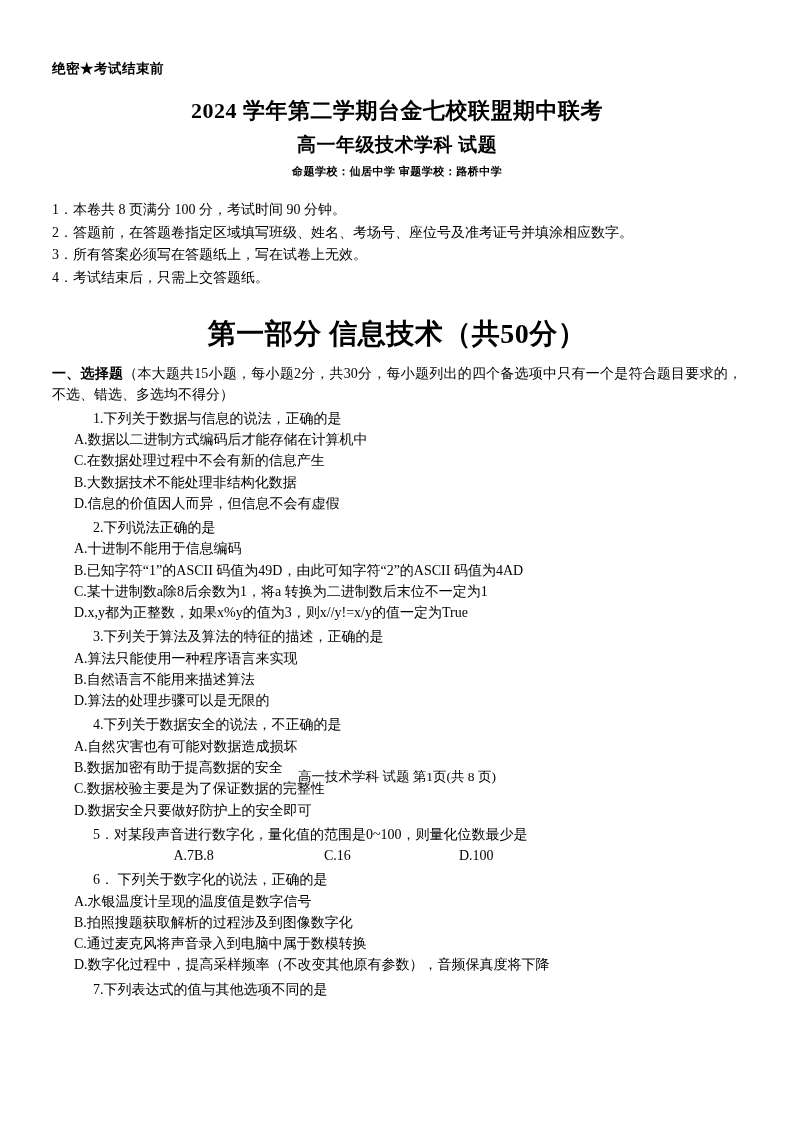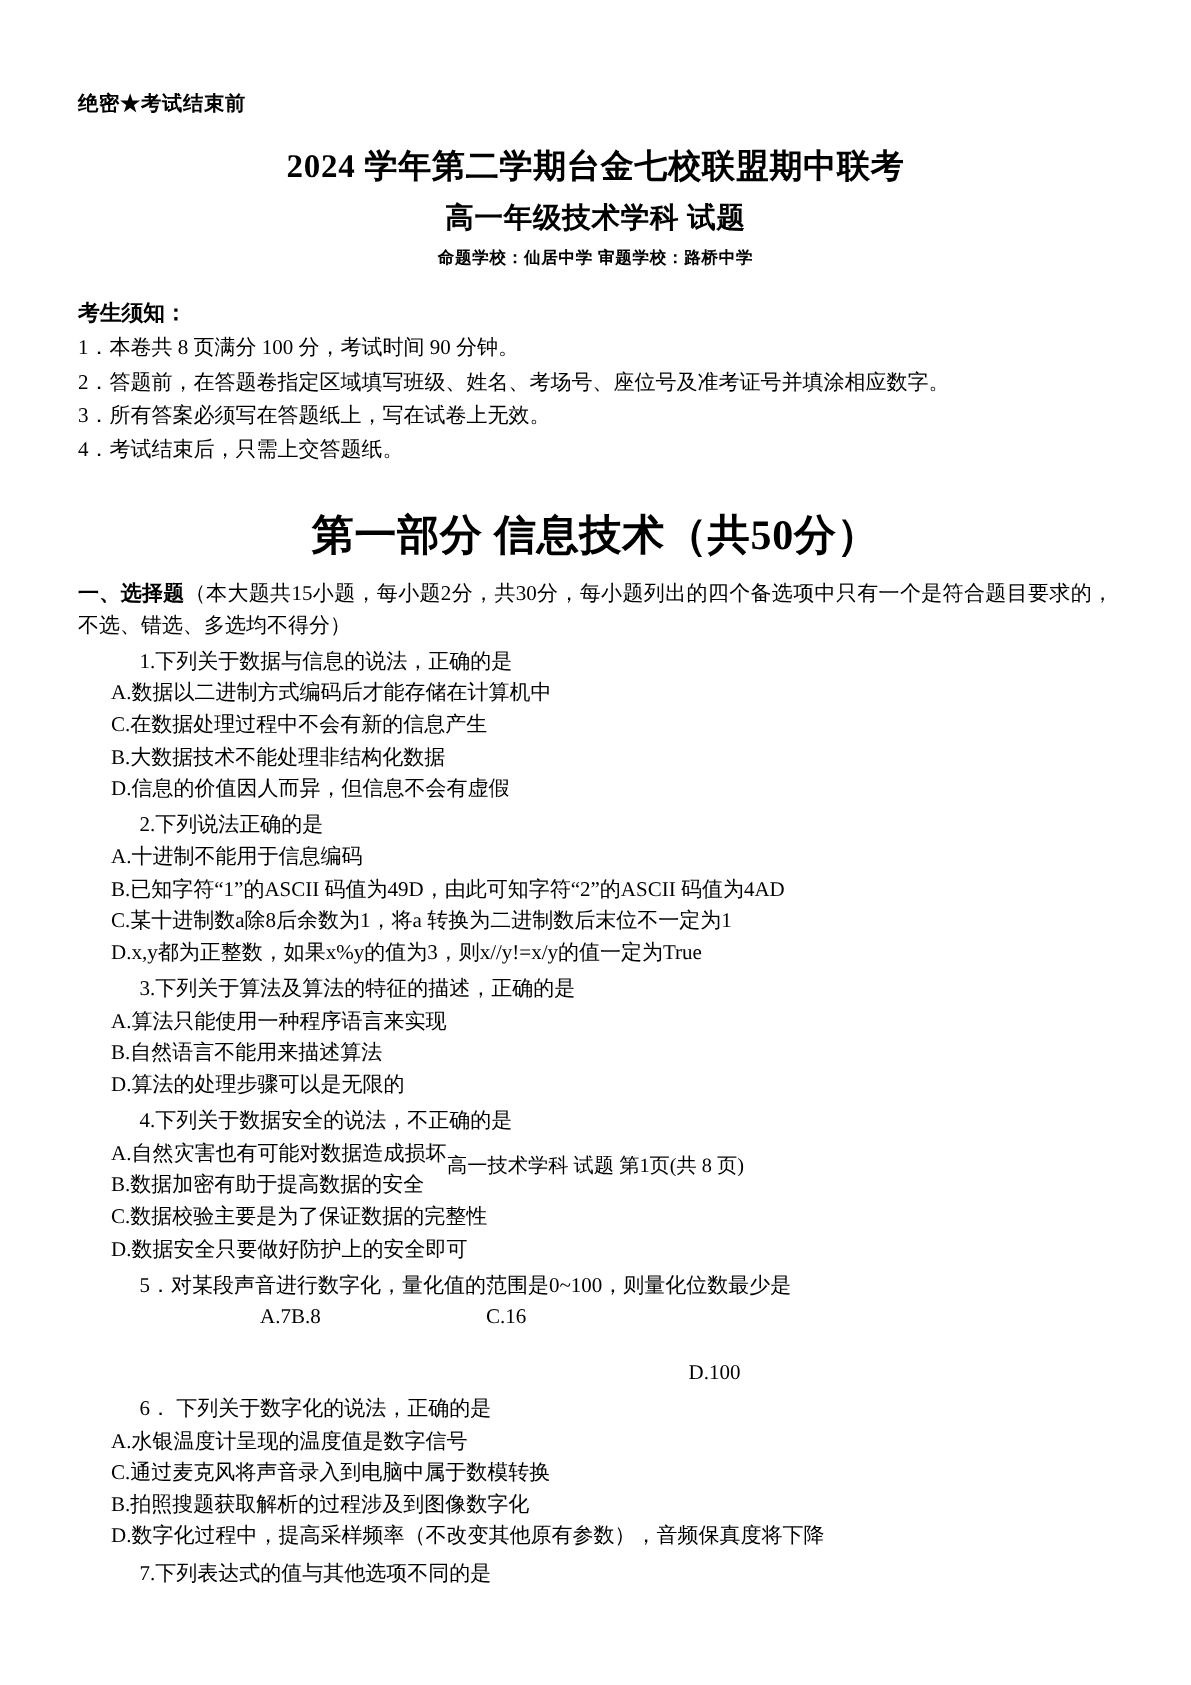--- a/index.html
+++ b/index.html
@@ -95,42 +95,41 @@
     line-height: 1.52;
     padding-left: 22px;
     display: flex;
   }
   .opt-row span {
     display: inline-block;
   }
   .opt-row .c0 { width: 120px; text-align: right; }
   .opt-row .c1 { width: 130px; }
   .opt-row .c2 { width: 135px; }
-  .opt-row .c3 { width: 100px; margin-top: 37px; }
+  .opt-row .c3 { width: 100px; }
   .footer {
     position: absolute;
     left: 0;
     right: 0;
     bottom: 55px;
     text-align: center;
     font-size: 13.5px;
   }
 </style>
 </head>
 <body>
 
 <div class="page">
 
   <div class="secret-line">绝密★考试结束前</div>
 
   <div class="doc-title">2024 学年第二学期台金七校联盟期中联考</div>
   <div class="doc-subtitle">高一年级技术学科  试题</div>
   <div class="doc-schools">命题学校：仙居中学   审题学校：路桥中学</div>
 
-  <div class="notice-title">考生须知：</div>
   <div class="notice-item">1．本卷共 8 页满分 100 分，考试时间 90 分钟。</div>
   <div class="notice-item">2．答题前，在答题卷指定区域填写班级、姓名、考场号、座位号及准考证号并填涂相应数字。</div>
   <div class="notice-item">3．所有答案必须写在答题纸上，写在试卷上无效。</div>
   <div class="notice-item">4．考试结束后，只需上交答题纸。</div>
 
   <div class="part-title">第一部分  信息技术（共50分）</div>
 
   <div class="section-head">
     <span class="bold">一、选择题</span><span>（本大题共15小题，每小题2分，共30分，每小题列出的四个备选项中只有一个是符合题目要求的，不选、错选、多选均不得分）</span>
   </div>
@@ -161,21 +160,21 @@
   <div class="q q-stem">5．对某段声音进行数字化，量化值的范围是0~100，则量化位数最少是</div>
   <div class="opt-row">
     <span class="c0">A.7</span>
     <span class="c1">B.8</span>
     <span class="c2">C.16</span>
     <span class="c3">D.100</span>
   </div>
 
   <div class="q q-stem">6． 下列关于数字化的说法，正确的是</div>
   <div class="opt">A.水银温度计呈现的温度值是数字信号</div>
+  <div class="opt">B.拍照搜题获取解析的过程涉及到图像数字化</div>
   <div class="opt">C.通过麦克风将声音录入到电脑中属于数模转换</div>
-  <div class="opt">B.拍照搜题获取解析的过程涉及到图像数字化</div>
   <div class="opt">D.数字化过程中，提高采样频率（不改变其他原有参数），音频保真度将下降</div>
 
   <div class="q q-stem">7.下列表达式的值与其他选项不同的是</div>
 
   <div class="footer">高一技术学科  试题  第1页(共 8 页)</div>
 
 </div>
 
 </body></html>

